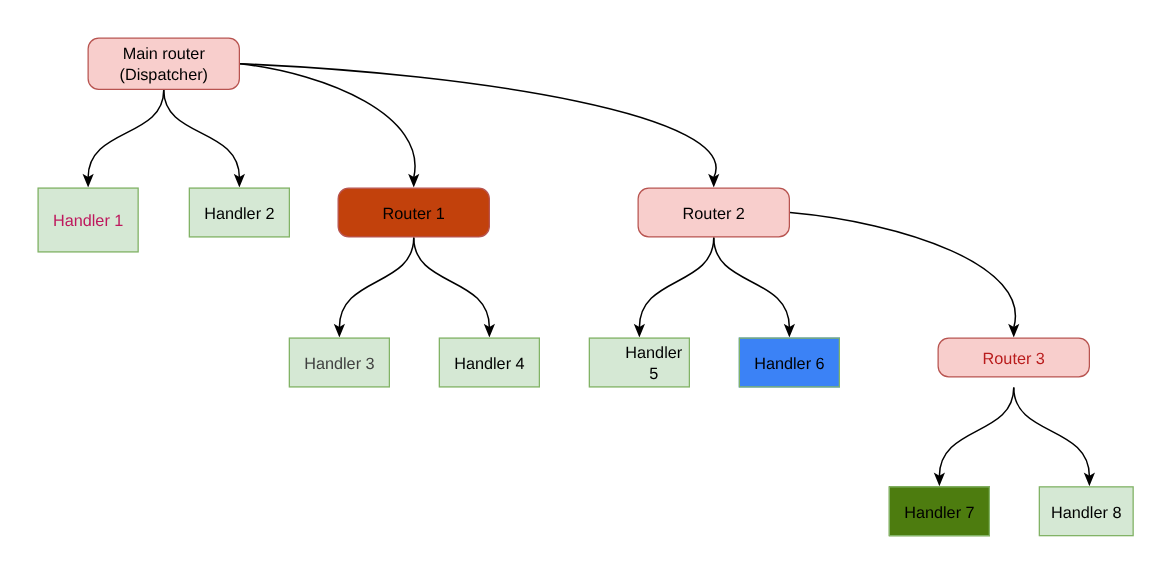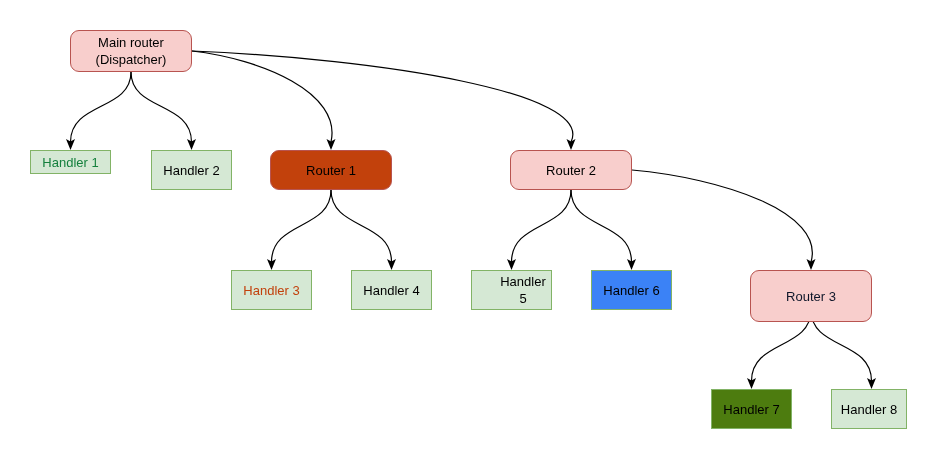--- a/index.html
+++ b/index.html
@@ -66,45 +66,45 @@
       <path d="M 811 310 C 811 349.5, 751.5 340.02, 751.5 381" fill="none" stroke="#000000" stroke-width="1.2"></path>
       <polygon points="751.5,389 747,378 751.5,380.5 756,378" fill="#000000"></polygon>
       <path d="M 811 310 C 811 349.5, 871.5 340.02, 871.5 381" fill="none" stroke="#000000" stroke-width="1.2"></path>
       <polygon points="871.5,389 867,378 871.5,380.5 876,378" fill="#000000"></polygon>
     </svg>
   <div id="node-layer">
       <div class="node router" style="left: 70px; top: 30px; width: 122px; height: 42px; background: rgb(248, 206, 204); border: 1px solid rgb(184, 84, 80); color: rgb(0, 0, 0);">
         <span class="node-label">Main router
 (Dispatcher)</span>
       </div>
-      <div class="node handler" style="left: 30px; top: 150px; width: 81px; height: 24px; background: rgb(213, 232, 212); border: 1px solid rgb(130, 179, 102); color: #15803d;">
+      <div class="node handler" style="left: 30px; top: 150px; width: 81px; height: 52px; background: rgb(213, 232, 212); border: 1px solid rgb(130, 179, 102); color: #be185d;">
         <span class="node-label">Handler 1</span>
       </div>
       <div class="node handler" style="left: 151px; top: 150px; width: 81px; height: 40px; background: rgb(213, 232, 212); border: 1px solid rgb(130, 179, 102); color: rgb(0, 0, 0);">
         <span class="node-label">Handler 2</span>
       </div>
       <div class="node router" style="left: 270px; top: 150px; width: 122px; height: 40px; background: #c2410c; border: 1px solid rgb(184, 84, 80); color: rgb(0, 0, 0);">
         <span class="node-label">Router 1</span>
       </div>
       <div class="node router" style="left: 510px; top: 150px; width: 122px; height: 40px; background: rgb(248, 206, 204); border: 1px solid rgb(184, 84, 80); color: rgb(0, 0, 0);">
         <span class="node-label">Router 2</span>
       </div>
-      <div class="node handler" style="left: 231px; top: 270px; width: 81px; height: 40px; background: rgb(213, 232, 212); border: 1px solid rgb(130, 179, 102); color: #c2410c;">
+      <div class="node handler" style="left: 231px; top: 270px; width: 81px; height: 40px; background: rgb(213, 232, 212); border: 1px solid rgb(130, 179, 102); color: #404040;">
         <span class="node-label">Handler 3</span>
       </div>
       <div class="node handler" style="left: 351px; top: 270px; width: 81px; height: 40px; background: rgb(213, 232, 212); border: 1px solid rgb(130, 179, 102); color: rgb(0, 0, 0);">
         <span class="node-label">Handler 4</span>
       </div>
       <div class="node handler" style="left: 471px; top: 270px; width: 81px; height: 40px; background: rgb(213, 232, 212); border: 1px solid rgb(130, 179, 102); color: rgb(0, 0, 0); padding-left: 23px;">
         <span class="node-label">Handler 5</span>
       </div>
       <div class="node handler" style="left: 591px; top: 270px; width: 81px; height: 40px; background: #3b82f6; border: 1px solid rgb(130, 179, 102); color: rgb(0, 0, 0);">
         <span class="node-label">Handler 6</span>
       </div>
-      <div class="node router" style="left: 750px; top: 270px; width: 122px; height: 52px; background: rgb(248, 206, 204); border: 1px solid rgb(184, 84, 80); color: #0f172a;">
+      <div class="node router" style="left: 750px; top: 270px; width: 122px; height: 32px; background: rgb(248, 206, 204); border: 1px solid rgb(184, 84, 80); color: #b91c1c;">
         <span class="node-label">Router 3</span>
       </div>
       <div class="node handler" style="left: 711px; top: 389px; width: 81px; height: 40px; background: #4d7c0f; border: 1px solid rgb(130, 179, 102); color: rgb(0, 0, 0);">
         <span class="node-label">Handler 7</span>
       </div>
       <div class="node handler" style="left: 831px; top: 389px; width: 76px; height: 40px; background: rgb(213, 232, 212); border: 1px solid rgb(130, 179, 102); color: rgb(0, 0, 0);">
         <span class="node-label">Handler 8</span>
       </div>
     </div>
 </div>

